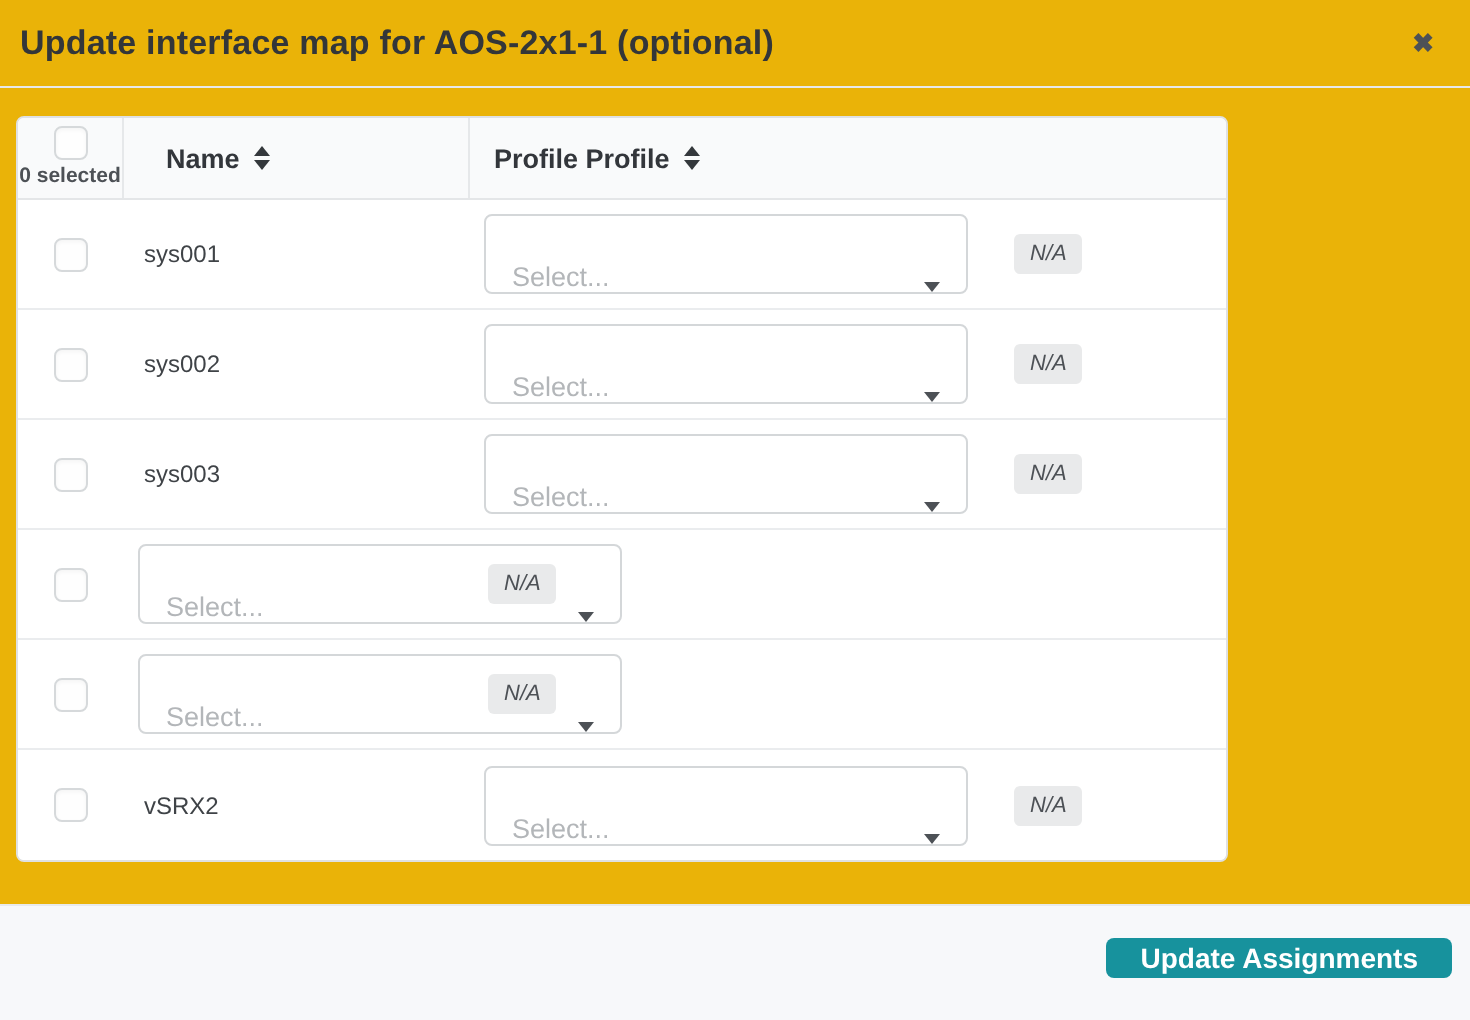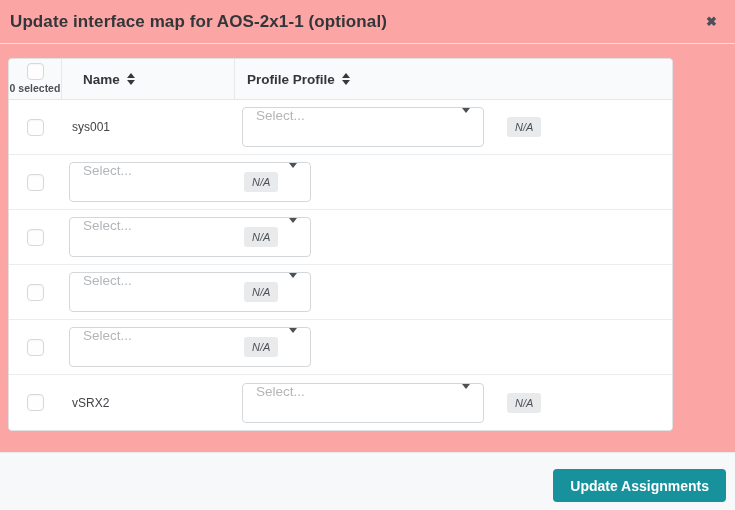--- a/index.html
+++ b/index.html
@@ -2,40 +2,40 @@
 <html style="--accent-teal: #17929d; --badge-bg: #e9eaeb; --footer-bg: #f7f8fa; --border: #dfe1e3;"><head>
 <meta charset="utf-8">
 <style>
   * { box-sizing: border-box; margin: 0; padding: 0; }
   html, body {
     width: 735px; height: 510px;
     font-family: "Liberation Sans", sans-serif;
     background: #ffffff;
     overflow: hidden;
   }
-  .modal { position: relative; width: 735px; height: 510px; background: #fca5a5; }
+  .modal { position: relative; width: 735px; height: 510px; background: #eab308; }
 
   
   .modal-header {
     height: 44px;
     display: flex; align-items: center; justify-content: space-between;
     padding: 0 18px 0 10px;
     border-bottom: 1px solid #e7e8ea;
   }
   .modal-title {
     font-size: 17px; font-weight: bold; color: #333639; letter-spacing: 0.1px;
   }
   .close-x {
     font-size: 13px; color: #4d5156; font-weight: bold; cursor: pointer; line-height: 1;
   }
 
   
   .table {
     margin: 14px 8px 0 8px;
-    width: 665px;
+    width: 606px;
     border: 1px solid var(--border, #dfe1e3);
     border-radius: 4px;
     overflow: hidden;
     background: #fff;
   }
   .thead {
     display: grid;
     grid-template-columns: 52px 173px 263px 1fr;
     background: #f9fafb;
     border-bottom: 1px solid #e4e6e8;
@@ -90,21 +90,21 @@
   }
   .tr:last-child { border-bottom: none; }
   .td-check { display: flex; justify-content: center; }
   .td-name { padding-left: 11px; font-size: 12px; color: #3f4347; }
   .dropdown {
     margin-left: 8px;
     width: 242px; height: 40px;
     border: 1px solid #d4d7d9;
     border-radius: 4px;
     background: #fff;
-    display: flex; align-items: flex-start;
+    display: flex; align-items: flex-end;
     padding: 0 13px;
     cursor: pointer;
   }
   .dd-placeholder { font-size: 13.5px; color: #b3b6b9; }
   .dd-caret {
     margin-left: auto;
     width: 0; height: 0;
     border-left: 4.5px solid transparent; border-right: 4.5px solid transparent;
     border-top: 5px solid #4d5156;
   }
@@ -125,21 +125,21 @@
     background: var(--footer-bg, #f7f8fa);
     border-top: 1px solid #e8eaec;
     display: flex; justify-content: flex-end; align-items: flex-start;
     padding: 16px 9px 0 0;
   }
   .btn-primary {
     background: var(--accent-teal, #17929d);
     color: #fff;
     border: none;
     border-radius: 4px;
-    height: 33px;
+    height: 20px;
     padding: 0 17px;
     font-family: "Liberation Sans", sans-serif;
     font-size: 14px; font-weight: bold;
     cursor: pointer;
   }
 </style>
 </head>
 <body>
 
 <div class="modal">
@@ -184,35 +184,37 @@
     </div>
     <div class="td-dp">
       <span class="badge">N/A</span>
     </div>
   </div>
 
   <div class="tr">
     <div class="td-check">
       <span class="checkbox"></span>
     </div>
-    <div class="td-im">
-      <div class="dropdown">
-        <span class="dd-placeholder">Select...</span>
-        <span class="dd-caret"></span>
-      </div>
-    </div>
-    <div class="td-dp">
-      <span class="badge">N/A</span>
-    </div>
-  </div>
-
-  <div class="tr">
-    <div class="td-check">
-      <span class="checkbox"></span>
-    </div>
+    <div class="td-name">sys002</div>
+    <div class="td-im">
+      <div class="dropdown">
+        <span class="dd-placeholder">Select...</span>
+        <span class="dd-caret"></span>
+      </div>
+    </div>
+    <div class="td-dp">
+      <span class="badge">N/A</span>
+    </div>
+  </div>
+
+  <div class="tr">
+    <div class="td-check">
+      <span class="checkbox"></span>
+    </div>
+    <div class="td-name">sys003</div>
     <div class="td-im">
       <div class="dropdown">
         <span class="dd-placeholder">Select...</span>
         <span class="dd-caret"></span>
       </div>
     </div>
     <div class="td-dp">
       <span class="badge">N/A</span>
     </div>
   </div>

